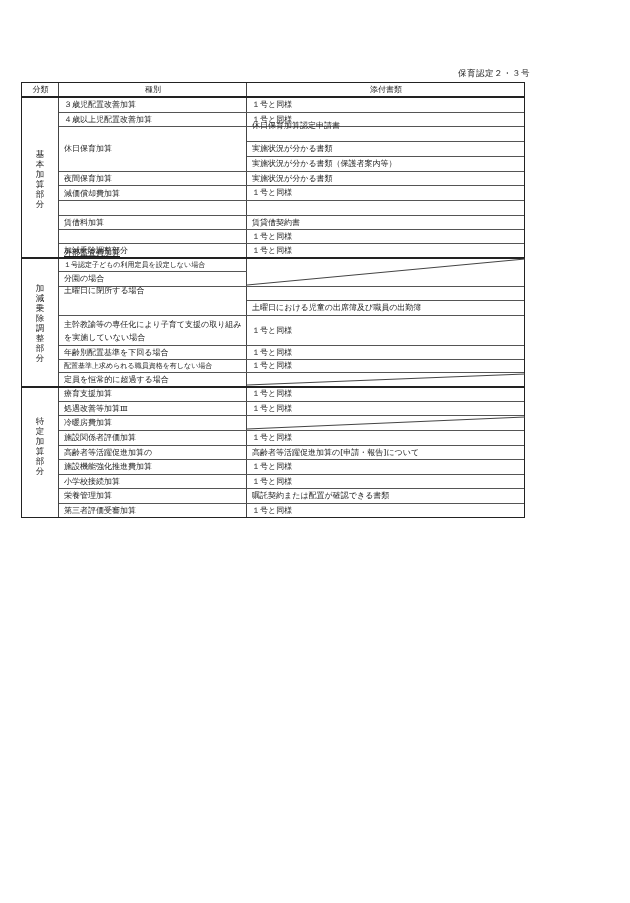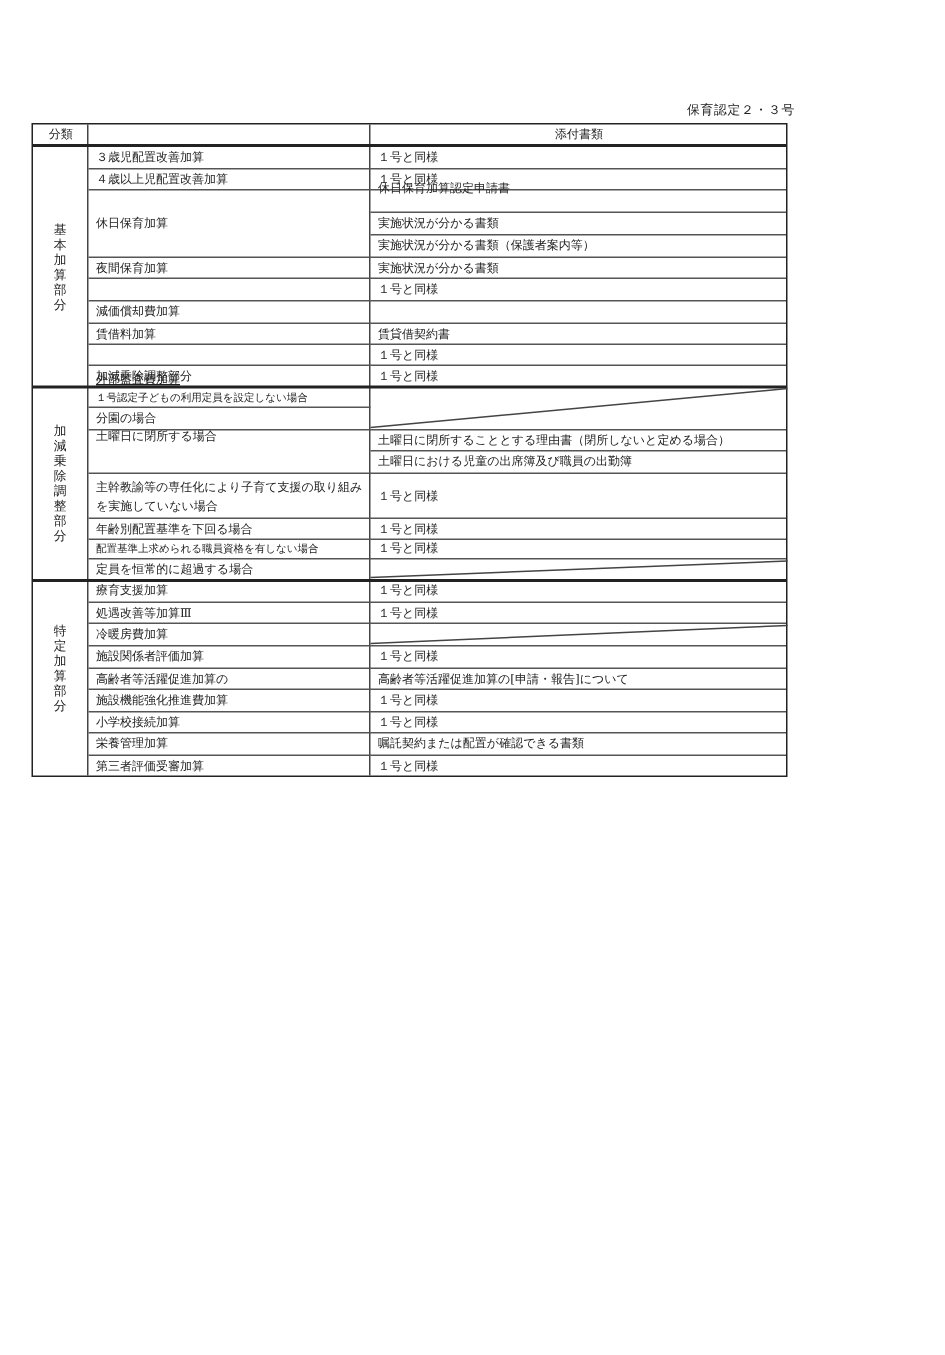--- a/index.html
+++ b/index.html
@@ -24,20 +24,21 @@
 <body>
 
 <div class="doc-label">保育認定２・３号</div>
 
 <div class="tbl">
 
   <div class="vline" style="left:36px;top:0;height:434px;"></div>
   <div class="vline" style="left:224px;top:0;height:434px;"></div>
 
   <div class="cell hdr" style="left:0;top:0;width:37px;height:14px;">分類</div>
+  <div class="cell hdr" style="left:37px;top:0;width:188px;height:14px;">種別</div>
   <div class="cell hdr" style="left:225px;top:0;width:278px;height:14px;">添付書類</div>
   <div class="hline thick" style="left:0;top:13px;width:502px;"></div>
 
   <div class="vert" style="left:12px;top:66px;">基本加算部分</div>
 
   <div class="hline" style="left:37px;top:29px;width:465px;"></div>
   <div class="hline" style="left:37px;top:43px;width:465px;"></div>
   <div class="hline" style="left:225px;top:58px;width:277px;"></div>
   <div class="hline" style="left:225px;top:73px;width:277px;"></div>
   <div class="hline" style="left:37px;top:88px;width:465px;"></div>
@@ -57,21 +58,21 @@
   <div class="cell" style="left:37px;top:44px;width:188px;height:44px;">休日保育加算</div>
   <div class="cell" style="left:225px;top:36px;width:278px;height:14px;">休日保育加算認定申請書</div>
   <div class="cell" style="left:225px;top:59px;width:278px;height:14px;">実施状況が分かる書類</div>
   <div class="cell" style="left:225px;top:74px;width:278px;height:14px;">実施状況が分かる書類（保護者案内等）</div>
 
   <div class="cell" style="left:37px;top:89px;width:188px;height:13px;">夜間保育加算</div>
   <div class="cell" style="left:225px;top:89px;width:278px;height:13px;">実施状況が分かる書類</div>
 
   <div class="cell" style="left:225px;top:103px;width:278px;height:14px;">１号と同様</div>
 
-  <div class="cell" style="left:37px;top:118px;width:188px;height:14px;">減価償却費加算</div>
+  <div class="cell" style="left:37px;top:104px;width:188px;height:14px;">減価償却費加算</div>
 
   <div class="cell" style="left:37px;top:133px;width:188px;height:13px;">賃借料加算</div>
   <div class="cell" style="left:225px;top:133px;width:278px;height:13px;">賃貸借契約書</div>
 
   <div class="cell" style="left:37px;top:163px;width:188px;height:13px;text-decoration:underline;">外部監査費加算</div>
   <div class="cell" style="left:225px;top:147px;width:278px;height:13px;">１号と同様</div>
 
   <div class="cell" style="left:37px;top:161px;width:188px;height:13px;">加減乗除調整部分</div>
   <div class="cell" style="left:225px;top:161px;width:278px;height:13px;">１号と同様</div>
 
@@ -86,21 +87,20 @@
   <div class="hline" style="left:37px;top:289px;width:465px;"></div>
   <div class="hline thick" style="left:0;top:303px;width:502px;"></div>
 
   <div class="cell" style="left:37px;top:175px;width:188px;height:13px;font-size:7px;">１号認定子どもの利用定員を設定しない場合</div>
   <div class="cell" style="left:37px;top:189px;width:188px;height:14px;">分園の場合</div>
   <svg class="diag" style="left:225px;top:175px;" width="278" height="28">
     <line x1="0" y1="27" x2="278" y2="1" stroke="#444" stroke-width="1"></line>
   </svg>
 
   <div class="cell" style="left:37px;top:194px;width:188px;height:28px;">土曜日に閉所する場合</div>
-  <div class="cell" style="left:225px;top:204px;width:278px;height:13px;">土曜日に閉所することとする理由書（閉所しないと定める場合）</div>
   <div class="cell" style="left:225px;top:218px;width:278px;height:14px;">土曜日における児童の出席簿及び職員の出勤簿</div>
 
   <div class="cell wrap" style="left:37px;top:233px;width:188px;height:29px;padding-right:4px;">主幹教諭等の専任化により子育て支援の取り組みを実施していない場合</div>
   <div class="cell" style="left:225px;top:233px;width:278px;height:29px;">１号と同様</div>
 
   <div class="cell" style="left:37px;top:263px;width:188px;height:13px;">年齢別配置基準を下回る場合</div>
   <div class="cell" style="left:225px;top:263px;width:278px;height:13px;">１号と同様</div>
 
   <div class="cell" style="left:37px;top:277px;width:188px;height:12px;font-size:7px;">配置基準上求められる職員資格を有しない場合</div>
   <div class="cell" style="left:225px;top:277px;width:278px;height:12px;">１号と同様</div>

